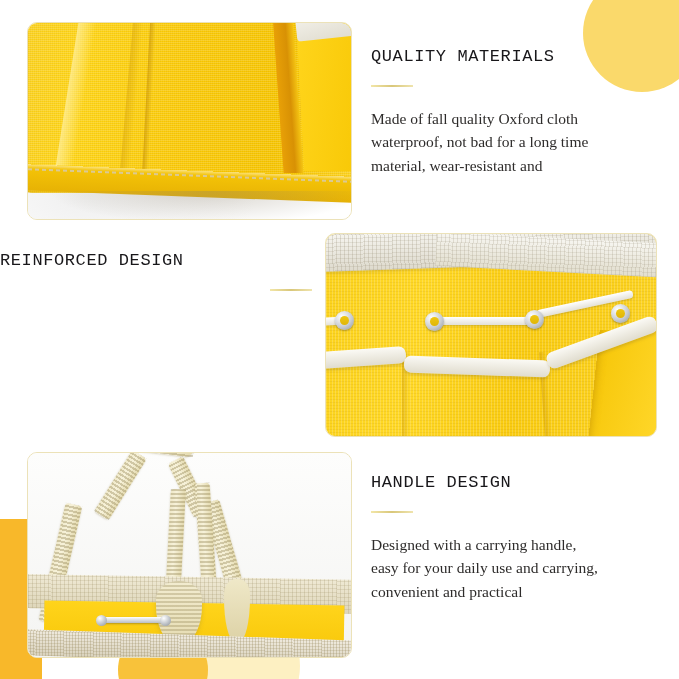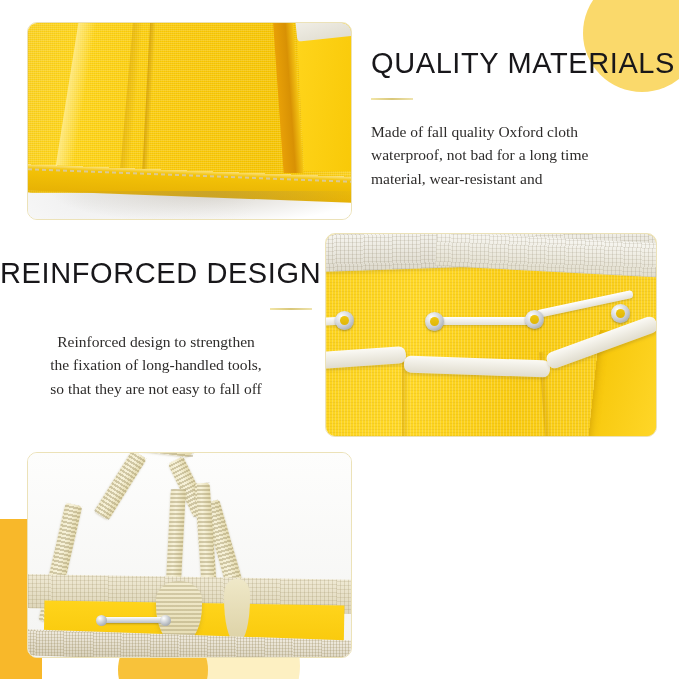--- a/index.html
+++ b/index.html
@@ -234,22 +234,22 @@
     position:absolute;width:11px;height:11px;border-radius:50%;
     background:radial-gradient(circle at 35% 30%,#fff,#b8bdc3 60%,#8d9299);
     top:162px;
   }
   .rc1{left:68px;}
   .rc2{left:132px;}
 
   
   .txt{position:absolute;}
   .heading{
-    font-family:Liberation Sans, sans-serif;
-    font-size:29px;
+    font-family:Liberation Mono, monospace;
+    font-size:17px;
     letter-spacing:.6px;
     color:#18171a;
     font-weight:400;
     white-space:nowrap;
     line-height:1.1;
   }
   .divider{
     height:2px;width:42px;
     background:linear-gradient(90deg,#f2e6a8,#d9c77a,#efe4ae);
     margin:18px 0 0 0;
@@ -257,21 +257,21 @@
   .body{
     font-family:"Liberation Serif", serif;
     font-size:15.5px;
     line-height:1.52;
     color:#2e2c2b;
     margin-top:20px;
   }
   .body span{display:block;white-space:nowrap;}
 
   #txt1{left:371px;top:48px;text-align:left;}
-  #txt2{left:0px;top:258px;width:312px;text-align:center;}
+  #txt2{left:0px;top:252px;width:312px;text-align:left;}
   #txt2 .divider{margin-left:auto;}
   #txt3{left:371px;top:474px;text-align:left;}
 </style>
 </head>
 <body>
 
 <div class="canvas">
 
   <div class="deco deco-circle-tr"></div>
   <div class="deco deco-rect-bl"></div>
@@ -342,21 +342,25 @@
     <div class="body">
       <span>Made of fall quality Oxford cloth</span>
       <span>waterproof, not bad for a long time</span>
       <span>material, wear-resistant and</span>
     </div>
   </div>
 
   <div class="txt" id="txt2">
     <div class="heading">REINFORCED DESIGN</div>
     <div class="divider"></div>
+  </div>
+
+  <div class="txt" id="txt3">
+    <div class="heading">HANDLE DESIGN</div>
+    <div class="divider"></div>
     <div class="body">
-      <span>Reinforced design to strengthen</span>
-      <span>the fixation of long-handled tools,</span>
-      <span>so that they are not easy to fall off</span>
-    </div>
-  </div>
-
+      <span>Designed with a carrying handle,</span>
+      <span>easy for your daily use and carrying,</span>
+      <span>convenient and practical</span>
+    </div>
+  </div>
 
 </div>
 
 </body></html>

